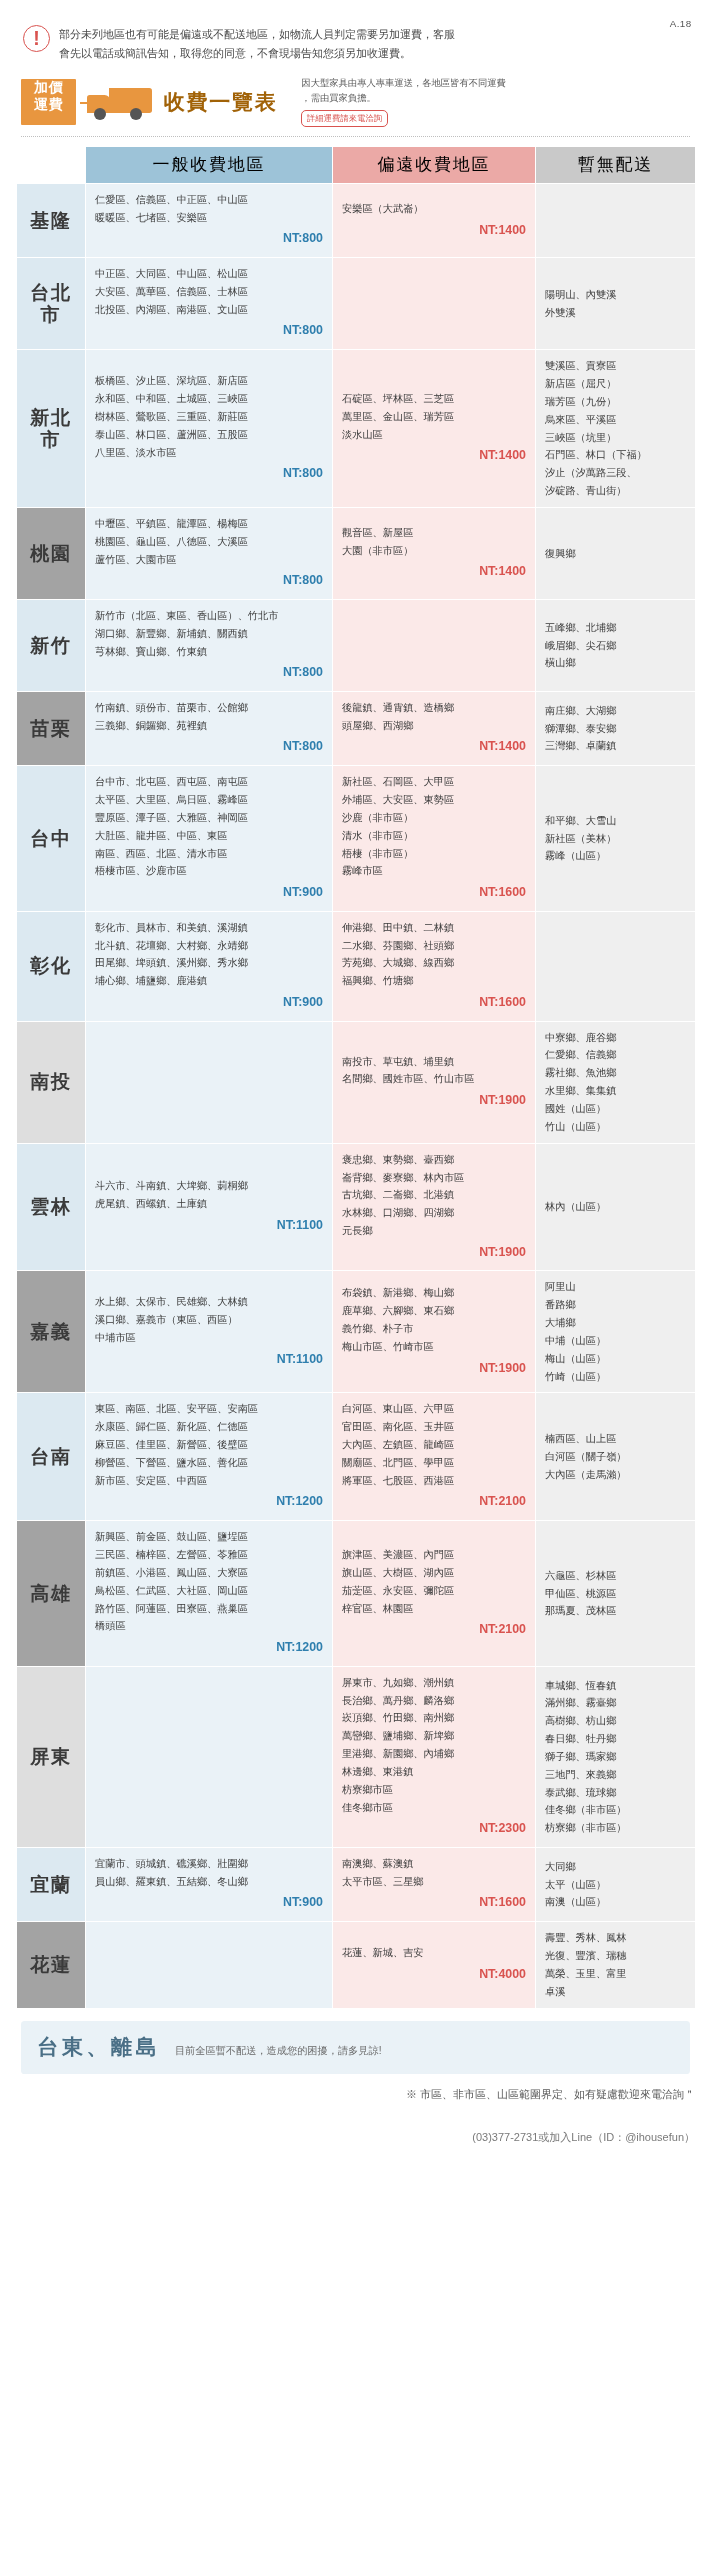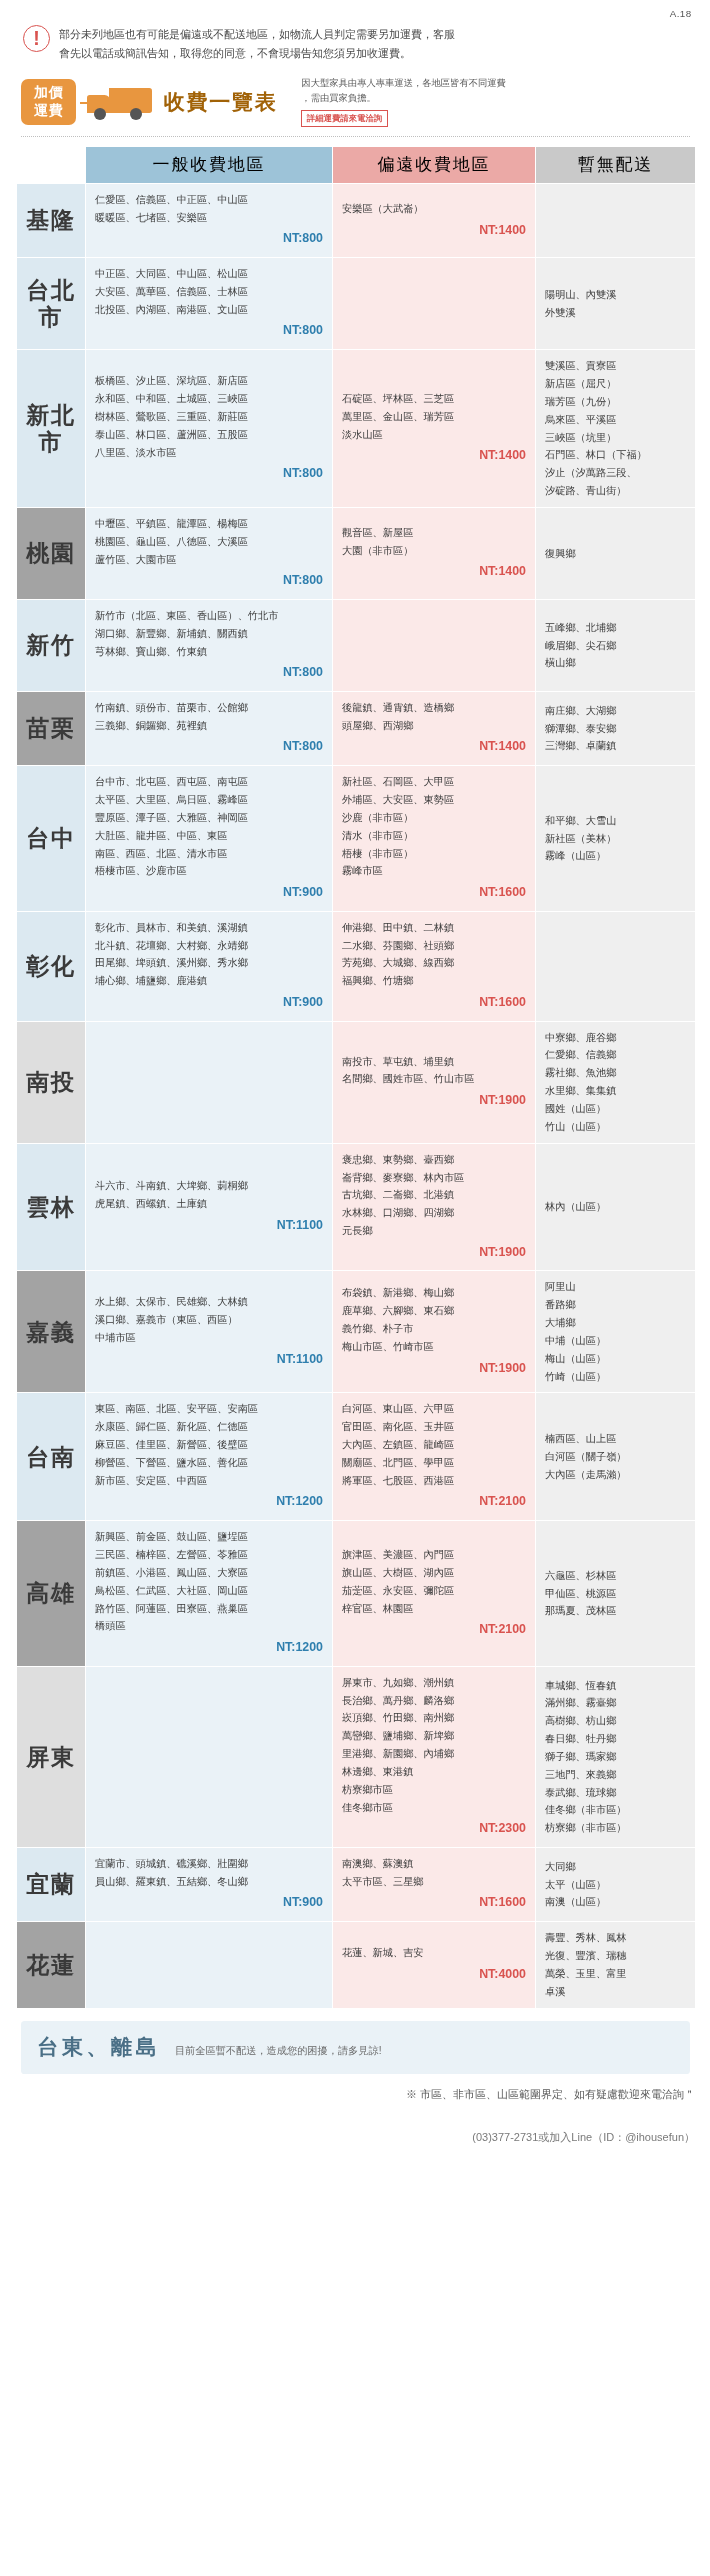--- a/index.html
+++ b/index.html
@@ -6,70 +6,70 @@
   html, body { margin:0; padding:0; }
   body {
     width: 711px; height: 2576px;
     background: #ffffff;
     font-family: "Liberation Sans", sans-serif;
     color: #3a3a3a;
     position: relative;
   }
   .page { width:711px; height:2576px; padding: 9px 16px 0 16px; position:relative; }
 
-  .page-code { position:absolute; top:8px; right:19.5px; font-size:9.8px; color:#555; letter-spacing:0.4px;text-align:center; }
+  .page-code { position:absolute; top:18px; right:19.5px; font-size:9.8px; color:#555; letter-spacing:0.4px;text-align:center; }
 
   
   .notice { display:flex; align-items:flex-start; gap:9px; margin-top:16px; padding:0 7px; }
   .notice-icon {
     flex: 0 0 auto;
     width:27px; height:27px; border-radius:50%;
     border:1.8px solid #d9534f; color:#d9534f;
     display:flex; align-items:center; justify-content:center;
     font-size:19.5px; font-weight:bold; line-height:1;
   }
   .notice-text { font-size:11px; line-height:1.7; color:#4a4a4a; }
 
   
   .titleband { display:flex; align-items:center; gap:10.7px; margin-top:14px; padding:0 5.3px; }
   .badge-box {
-    width:55px; height:46px; background:#e8963f; color:#fff; border-radius:7px;
-    display:flex; flex-direction:column; align-items:center; justify-content:center;
+    width:55px; height:46px; background:#e8963f; color:#fff; border-radius:1px;
+    display:flex; flex-direction:column; align-items:center; 
     font-size:14px; font-weight:bold; line-height:1.25; letter-spacing:0.9px;
   }
   .truck { width:66px; height:37px; position:relative; flex:0 0 auto; }
   .truck .cab { position:absolute; left:0; bottom:7px; width:23px; height:18px; background:#e8963f; border-radius:2.7px 5.3px 0 0;}
   .truck .box { position:absolute; left:22px; bottom:7px; width:43px; height:25px; background:#e8963f; border-radius:0 2.7px 2.7px 0;}
   .truck .w1, .truck .w2 { position:absolute; bottom:0; width:12.4px; height:12.4px; border-radius:50%; background:#555; }
   .truck .w1 { left:7px; } .truck .w2 { left:43px; }
   .truck .line { position:absolute; left:-7px; bottom:16px; width:9px; height:1.8px; background:#e8963f; }
 
   .main-title { font-size:21px; font-weight:bold; color:#a16207; letter-spacing:1.8px; }
   .title-note { font-size:9.3px; color:#5a5a5a; line-height:1.6; margin-left:13px; }
   .title-note .redbox {
     display:inline-block; margin-top:3.6px; border:0.9px solid #d9534f; color:#d9534f;
-    border-radius:0; padding:0.9px 4.4px; font-size:8.4px;font-weight:bold;
+    border-radius:5px; padding:0.9px 4.4px; font-size:8.4px;
   }
 
   .dotline { border-top:1.8px dotted #bfbfbf; margin:9px 5.3px 0 5.3px; }
 
   
   table.fees { width:100%; border-collapse:collapse; margin-top:9px; table-layout:fixed; }
   table.fees th, table.fees td { vertical-align:middle; }
 
   th.h-normal { background:#9dc3d8; }
   th.h-remote { background:#eba9a6; }
   th.h-none   { background:#c9c9c9; }
   table.fees thead th {
     color:#000000; font-size:17px; font-weight:normal; letter-spacing:1.8px;
     height:37px; text-align:center; border:1.8px solid #ffffff;
   }
 
   td.region {
-    width:69px; text-align:center; font-size:23px; font-weight:bold;
+    width:69px; text-align:center; font-size:19px; font-weight:bold;
     letter-spacing:1.8px; line-height:1.15; border:1.8px solid #ffffff;
   }
   td.cell { padding:7px 9px 7px 9px; font-size:10.2px; line-height:1.75;
     border:1.8px solid #ffffff; position:relative; }
   td.cell .price { text-align:right; font-weight:bold; font-size:12.4px; margin-top:1.8px; }
   td.cell.normal { background:#eaf2f7; }
   td.cell.remote { background:#fbe9e8; }
   td.cell.none   { background:#efefef; }
   .price.blue { color:#2f7fae; }
   .price.red  { color:#d9534f; }

